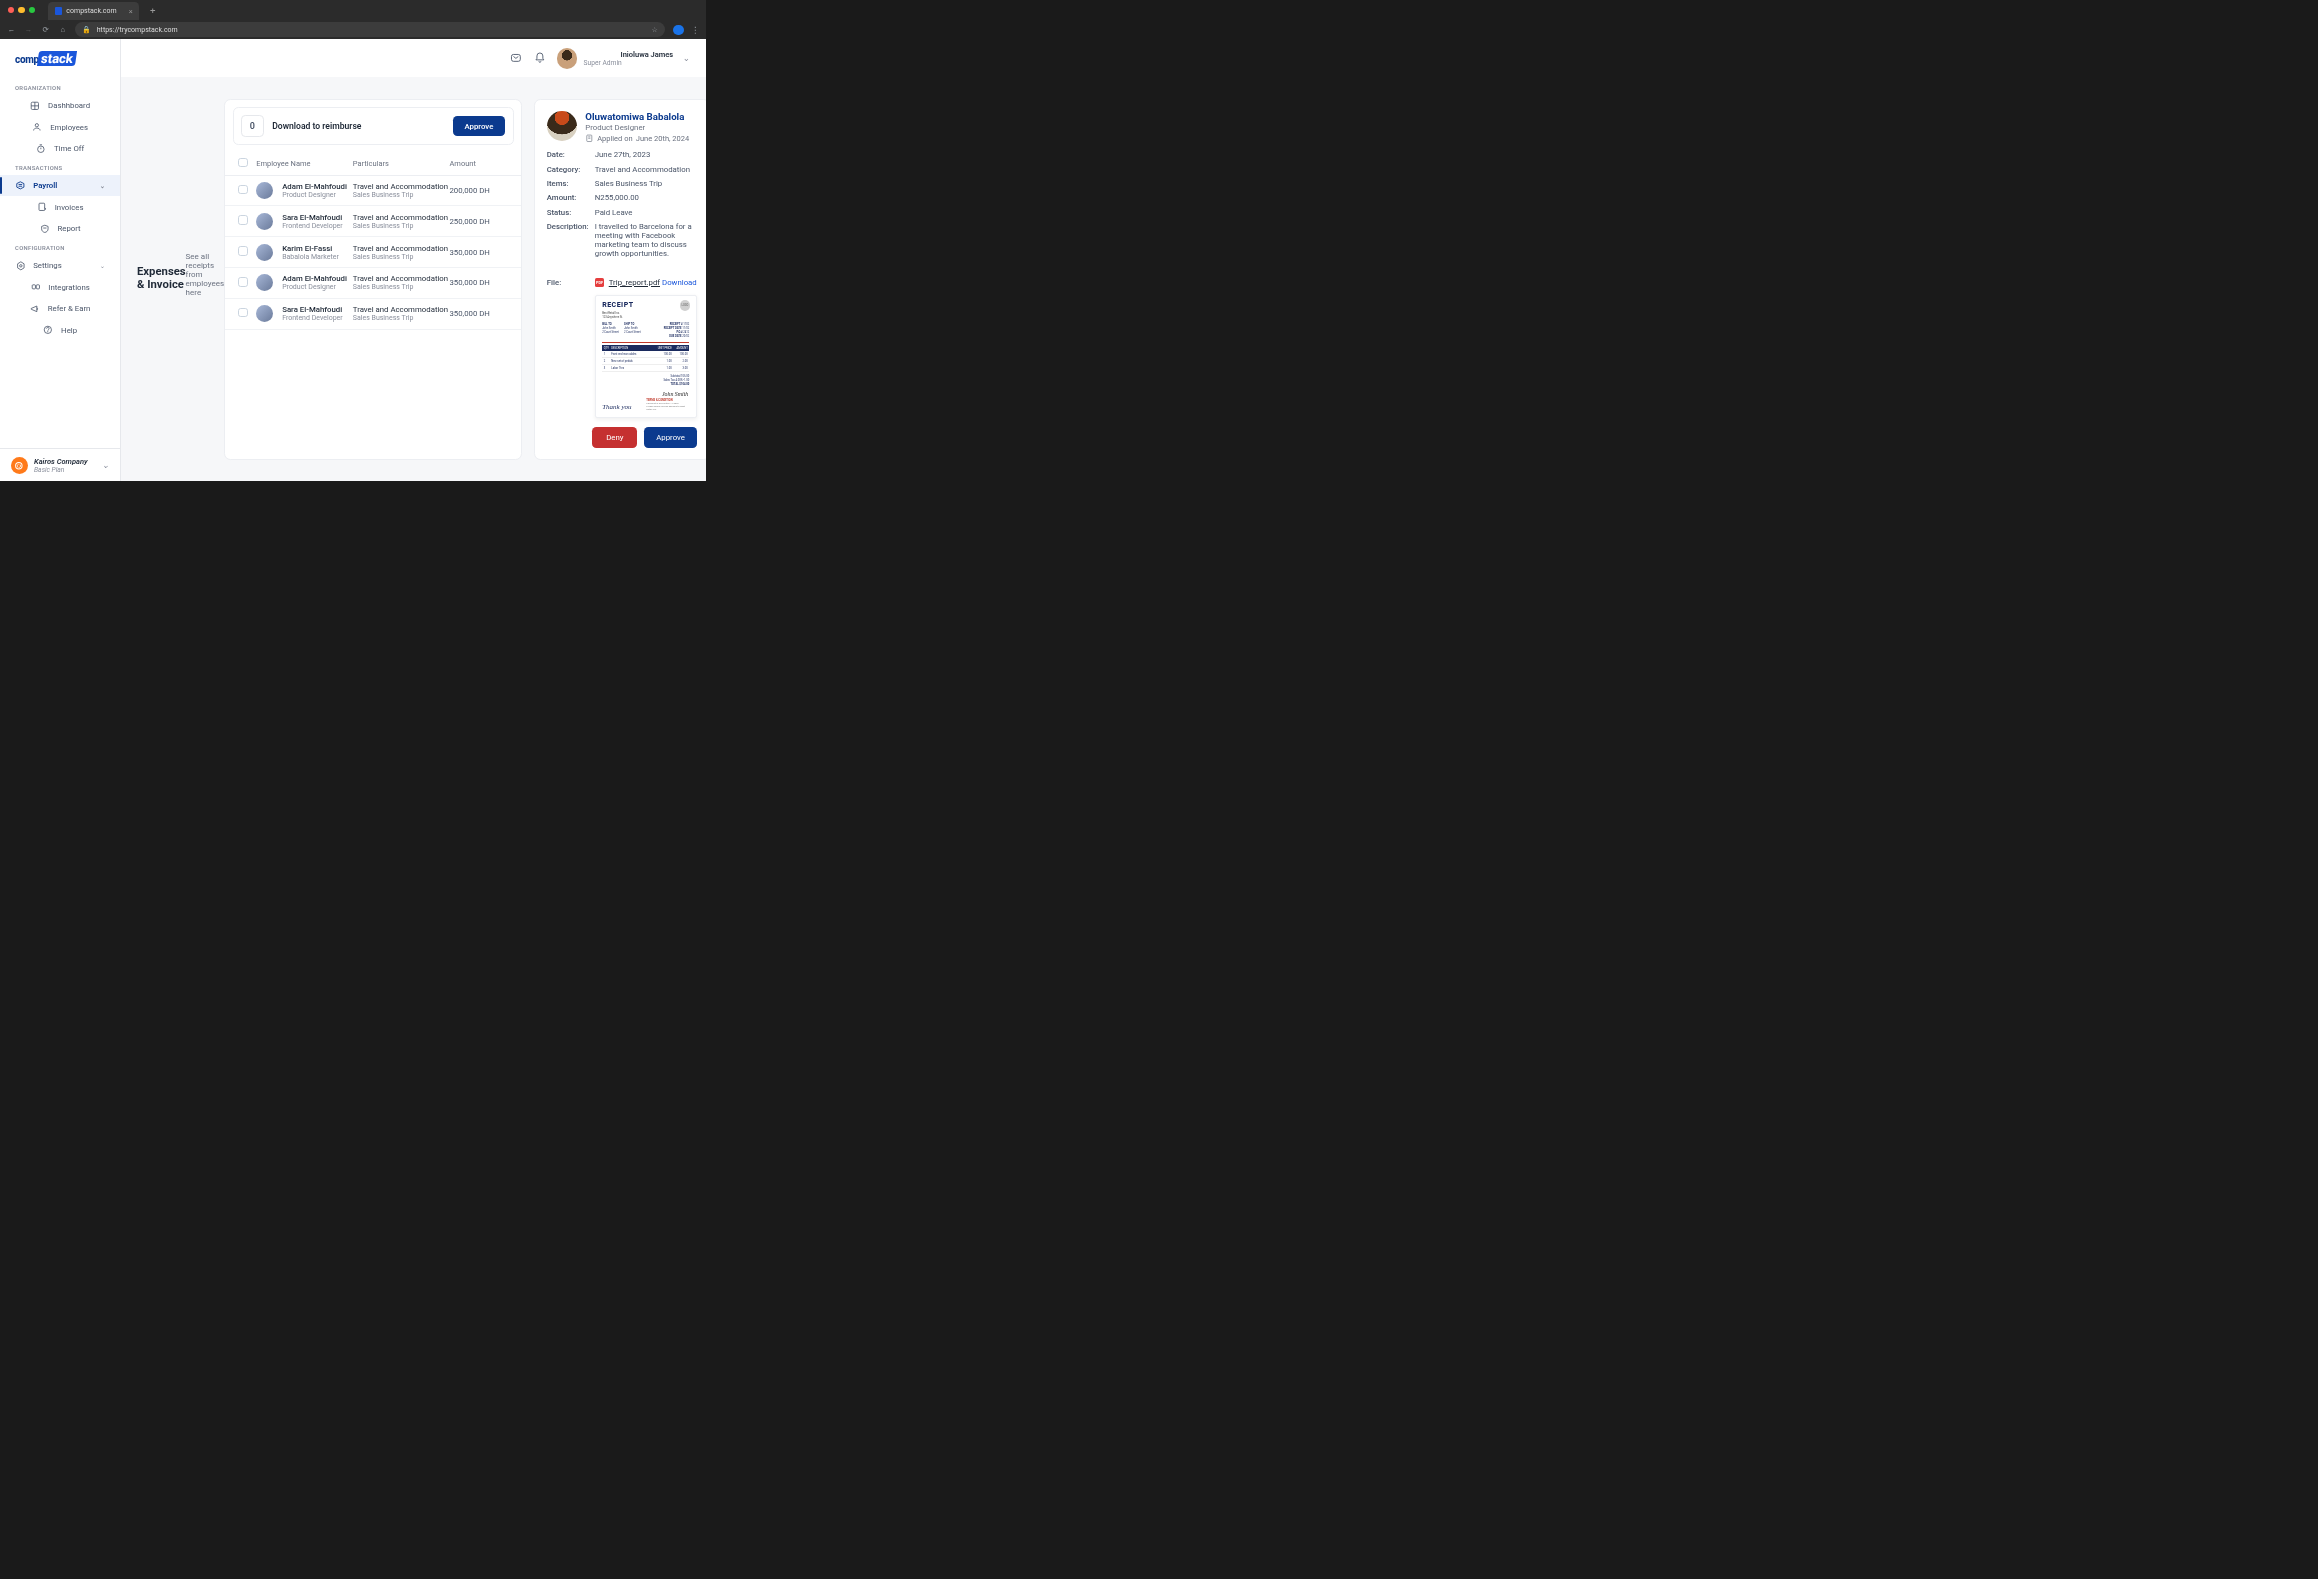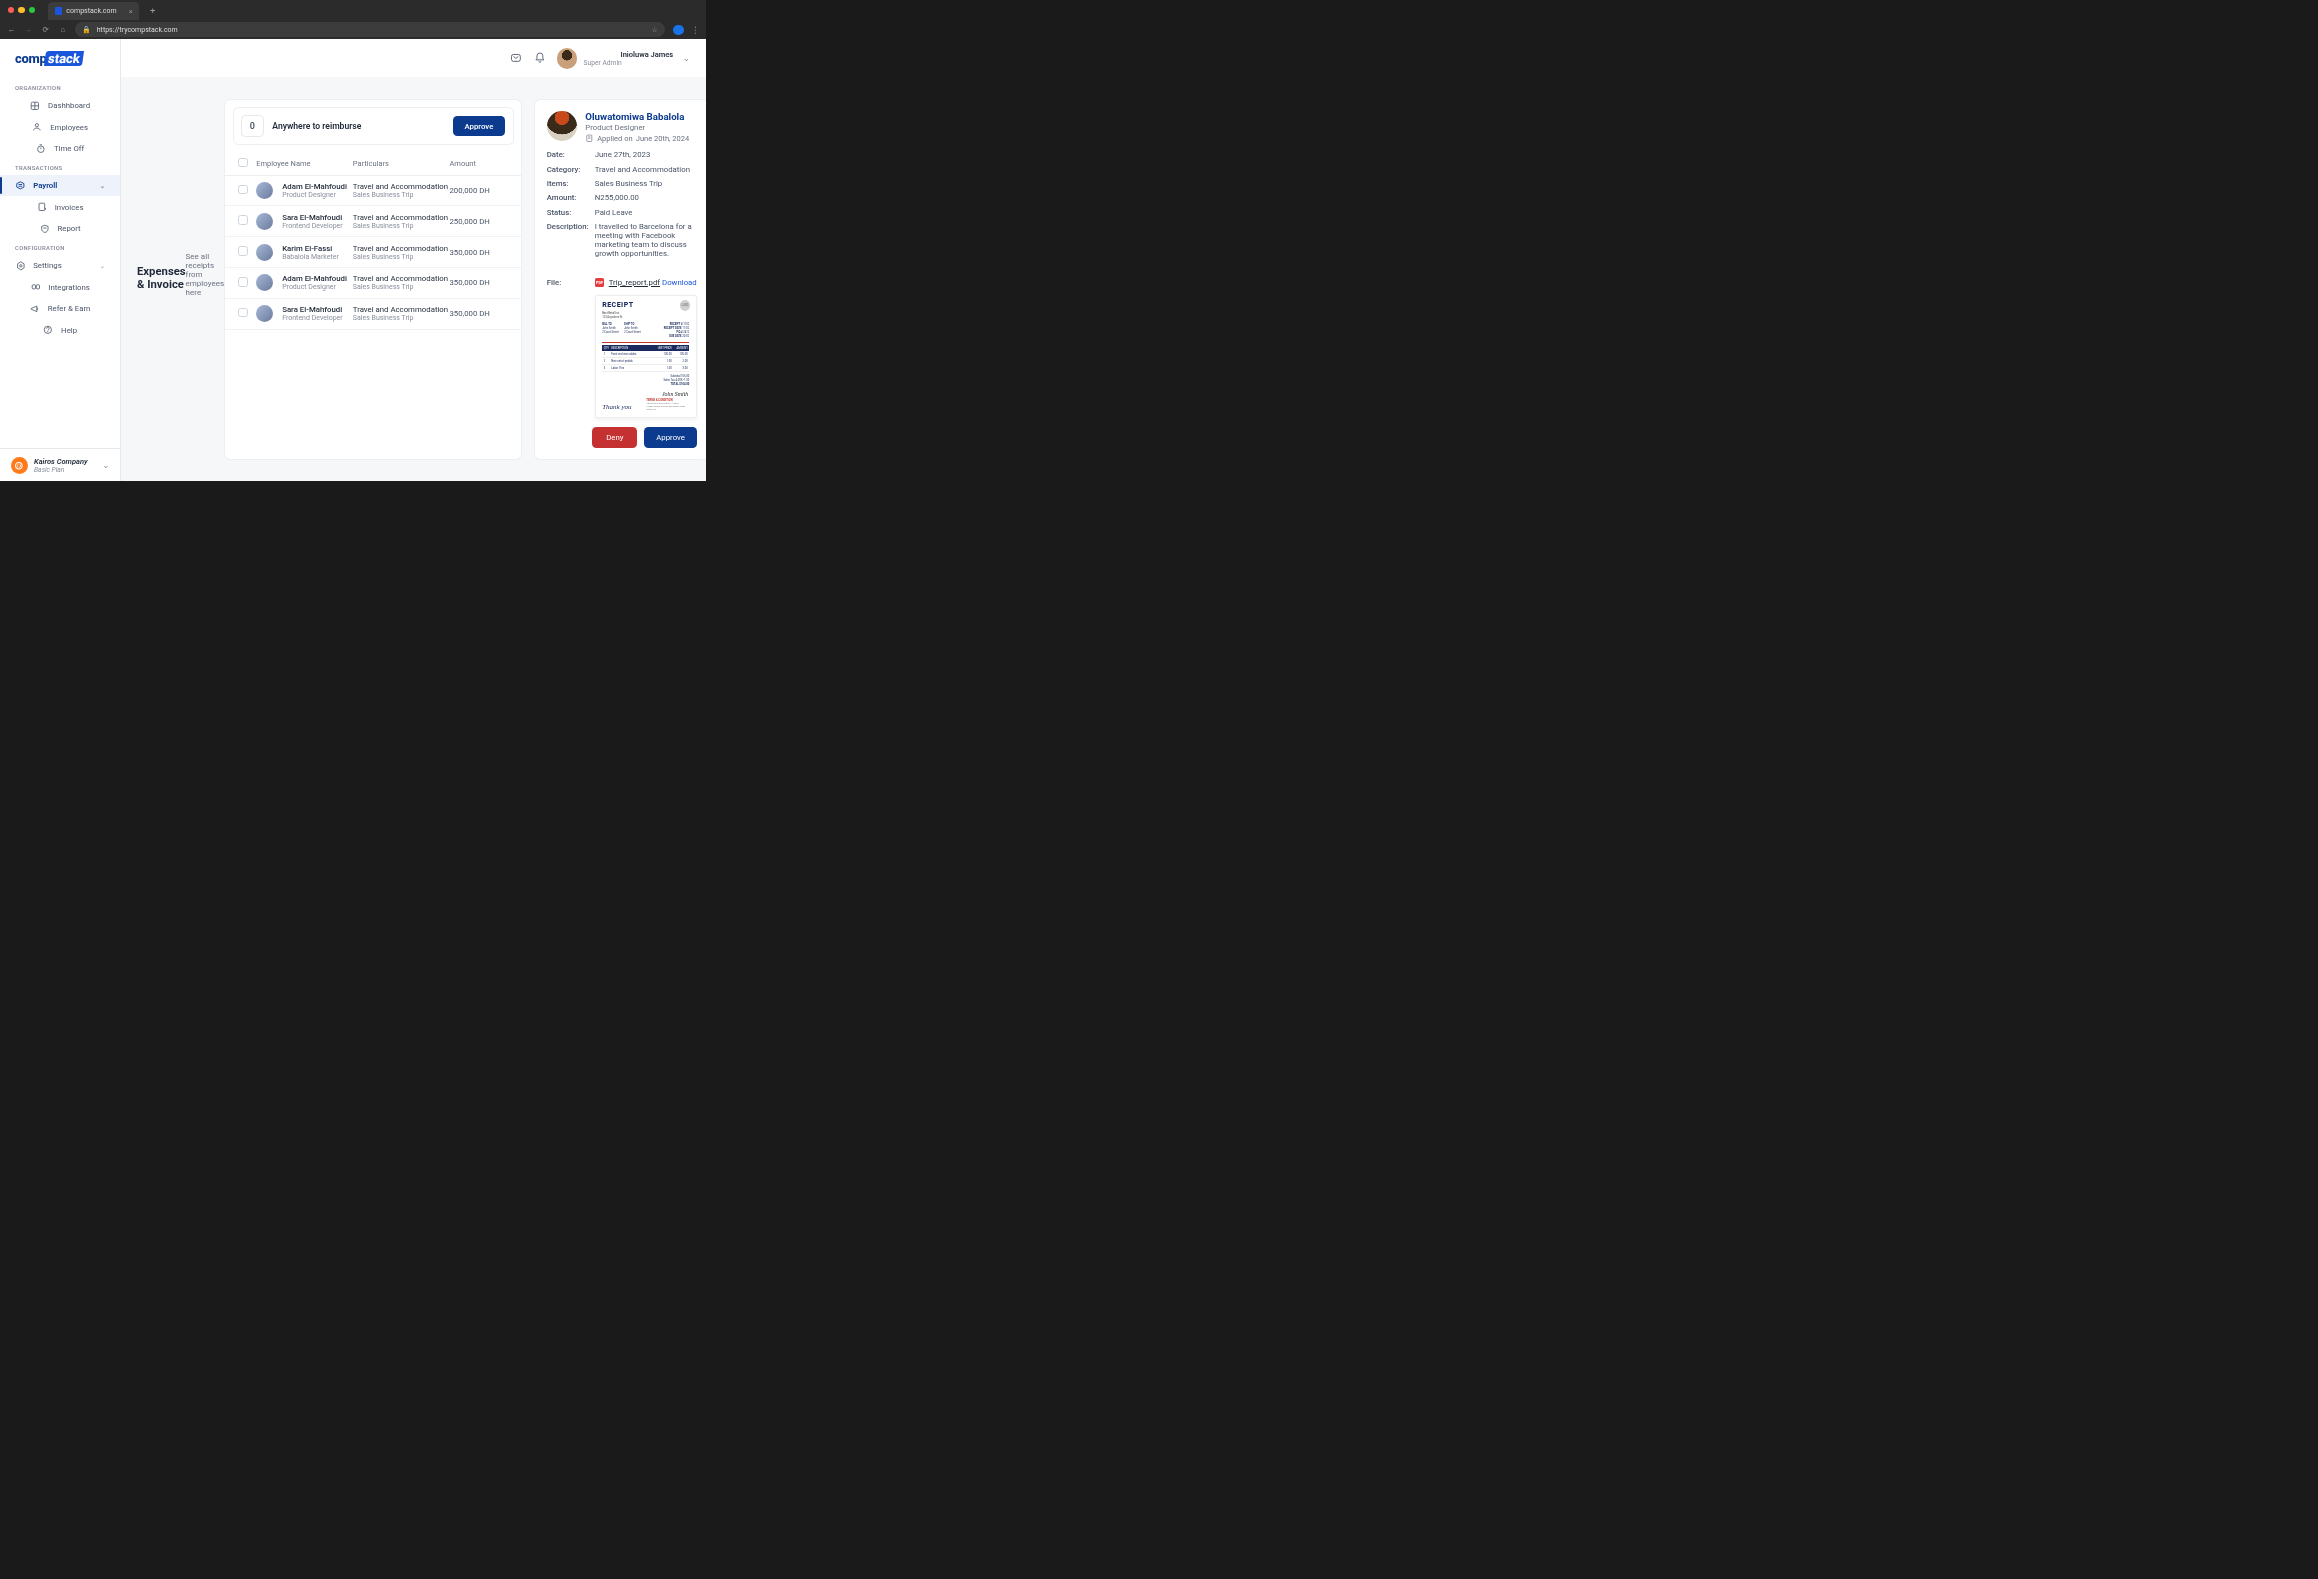--- a/index.html
+++ b/index.html
@@ -25,21 +25,21 @@
 .url-field .star { margin-left: auto; color: #9aa0a6; }
 .profile-dot { width: 10.7px; height: 10.7px; background: #1a73e8; border-radius: 50%; }
 .kebab { color: #9aa0a6; font-size: 8.6px; }
 
 
 .app { display: flex; background: #fff; height: calc(481px - 39px); }
 
 
 .sidebar { width: 121px; border-right: 0.5px solid #e6e8ec; display: flex; flex-direction: column; background: #fff; }
 .logo { padding: 11.8px 15px 13px; }
-.logo-text { font-size: 13px; font-weight: 800; color: #0b3a8e; letter-spacing: -0.3px; }
+.logo-text { font-size: 10px; font-weight: 800; color: #0b3a8e; letter-spacing: -0.3px; }
 .logo-stack { background: #1a56db; color: #fff; padding: 0 3.2px; border-radius: 3.2px 0 3.2px 0; font-size: 13px; font-weight: 800; transform: skewX(-8deg); display: inline-block; margin-left: -1.1px; }
 .section-label { font-size: 5.9px; font-weight: 600; letter-spacing: 0.3px; color: #8a8f9c; padding: 0 15px 4.3px; margin-top: 5.4px; }
 .nav-item { display: flex; align-items: center; gap: 7.5px; padding: 5.4px 15px; color: #4a5568; font-size: 7.8px; cursor: pointer; position: relative; justify-content: center; }
 .nav-item .ico { width: 10.7px; height: 10.7px; display: flex; align-items: center; justify-content: center; color: #4a5568; }
 .nav-item.active { background: #edf2fb; color: #0b3a8e; font-weight: 600; }
 .nav-item.active::before { content: ""; position: absolute; left: 0; top: 2.1px; bottom: 2.1px; width: 1.6px; background: #0b3a8e; border-radius: 1.1px; }
 .nav-item.active .ico { color: #0b3a8e; }
 .nav-item .chev { margin-left: auto; color: #8a8f9c; font-size: 6.4px; }
 .sidebar-footer { margin-top: auto; border-top: 0.5px solid #e6e8ec; padding: 7.5px 10.7px; display: flex; align-items: center; gap: 6.4px; font-style: italic; }
 .company-avatar { width: 17px; height: 17px; border-radius: 50%; background: #ff7a1a; display: flex; align-items: center; justify-content: center; }
@@ -306,21 +306,21 @@
 
     <div class="content">
       <h1 class="page-title">Expenses &amp; Invoice</h1>
       <p class="page-subtitle">See all receipts from employees here</p>
 
       <div class="panels">
 
         <section class="panel panel-left">
           <div class="reimburse-bar">
             <div class="count-box">0</div>
-            <div class="reimburse-label">Anywhere to reimburse</div>
+            <div class="reimburse-label">Download to reimburse</div>
             <button class="btn-primary">Approve</button>
           </div>
 
           <div class="table-head">
             <div class="col-check"><span class="checkbox"></span></div>
             <div class="col-name">Employee Name</div>
             <div class="col-part">Particulars</div>
             <div class="col-amt">Amount</div>
           </div>
 

